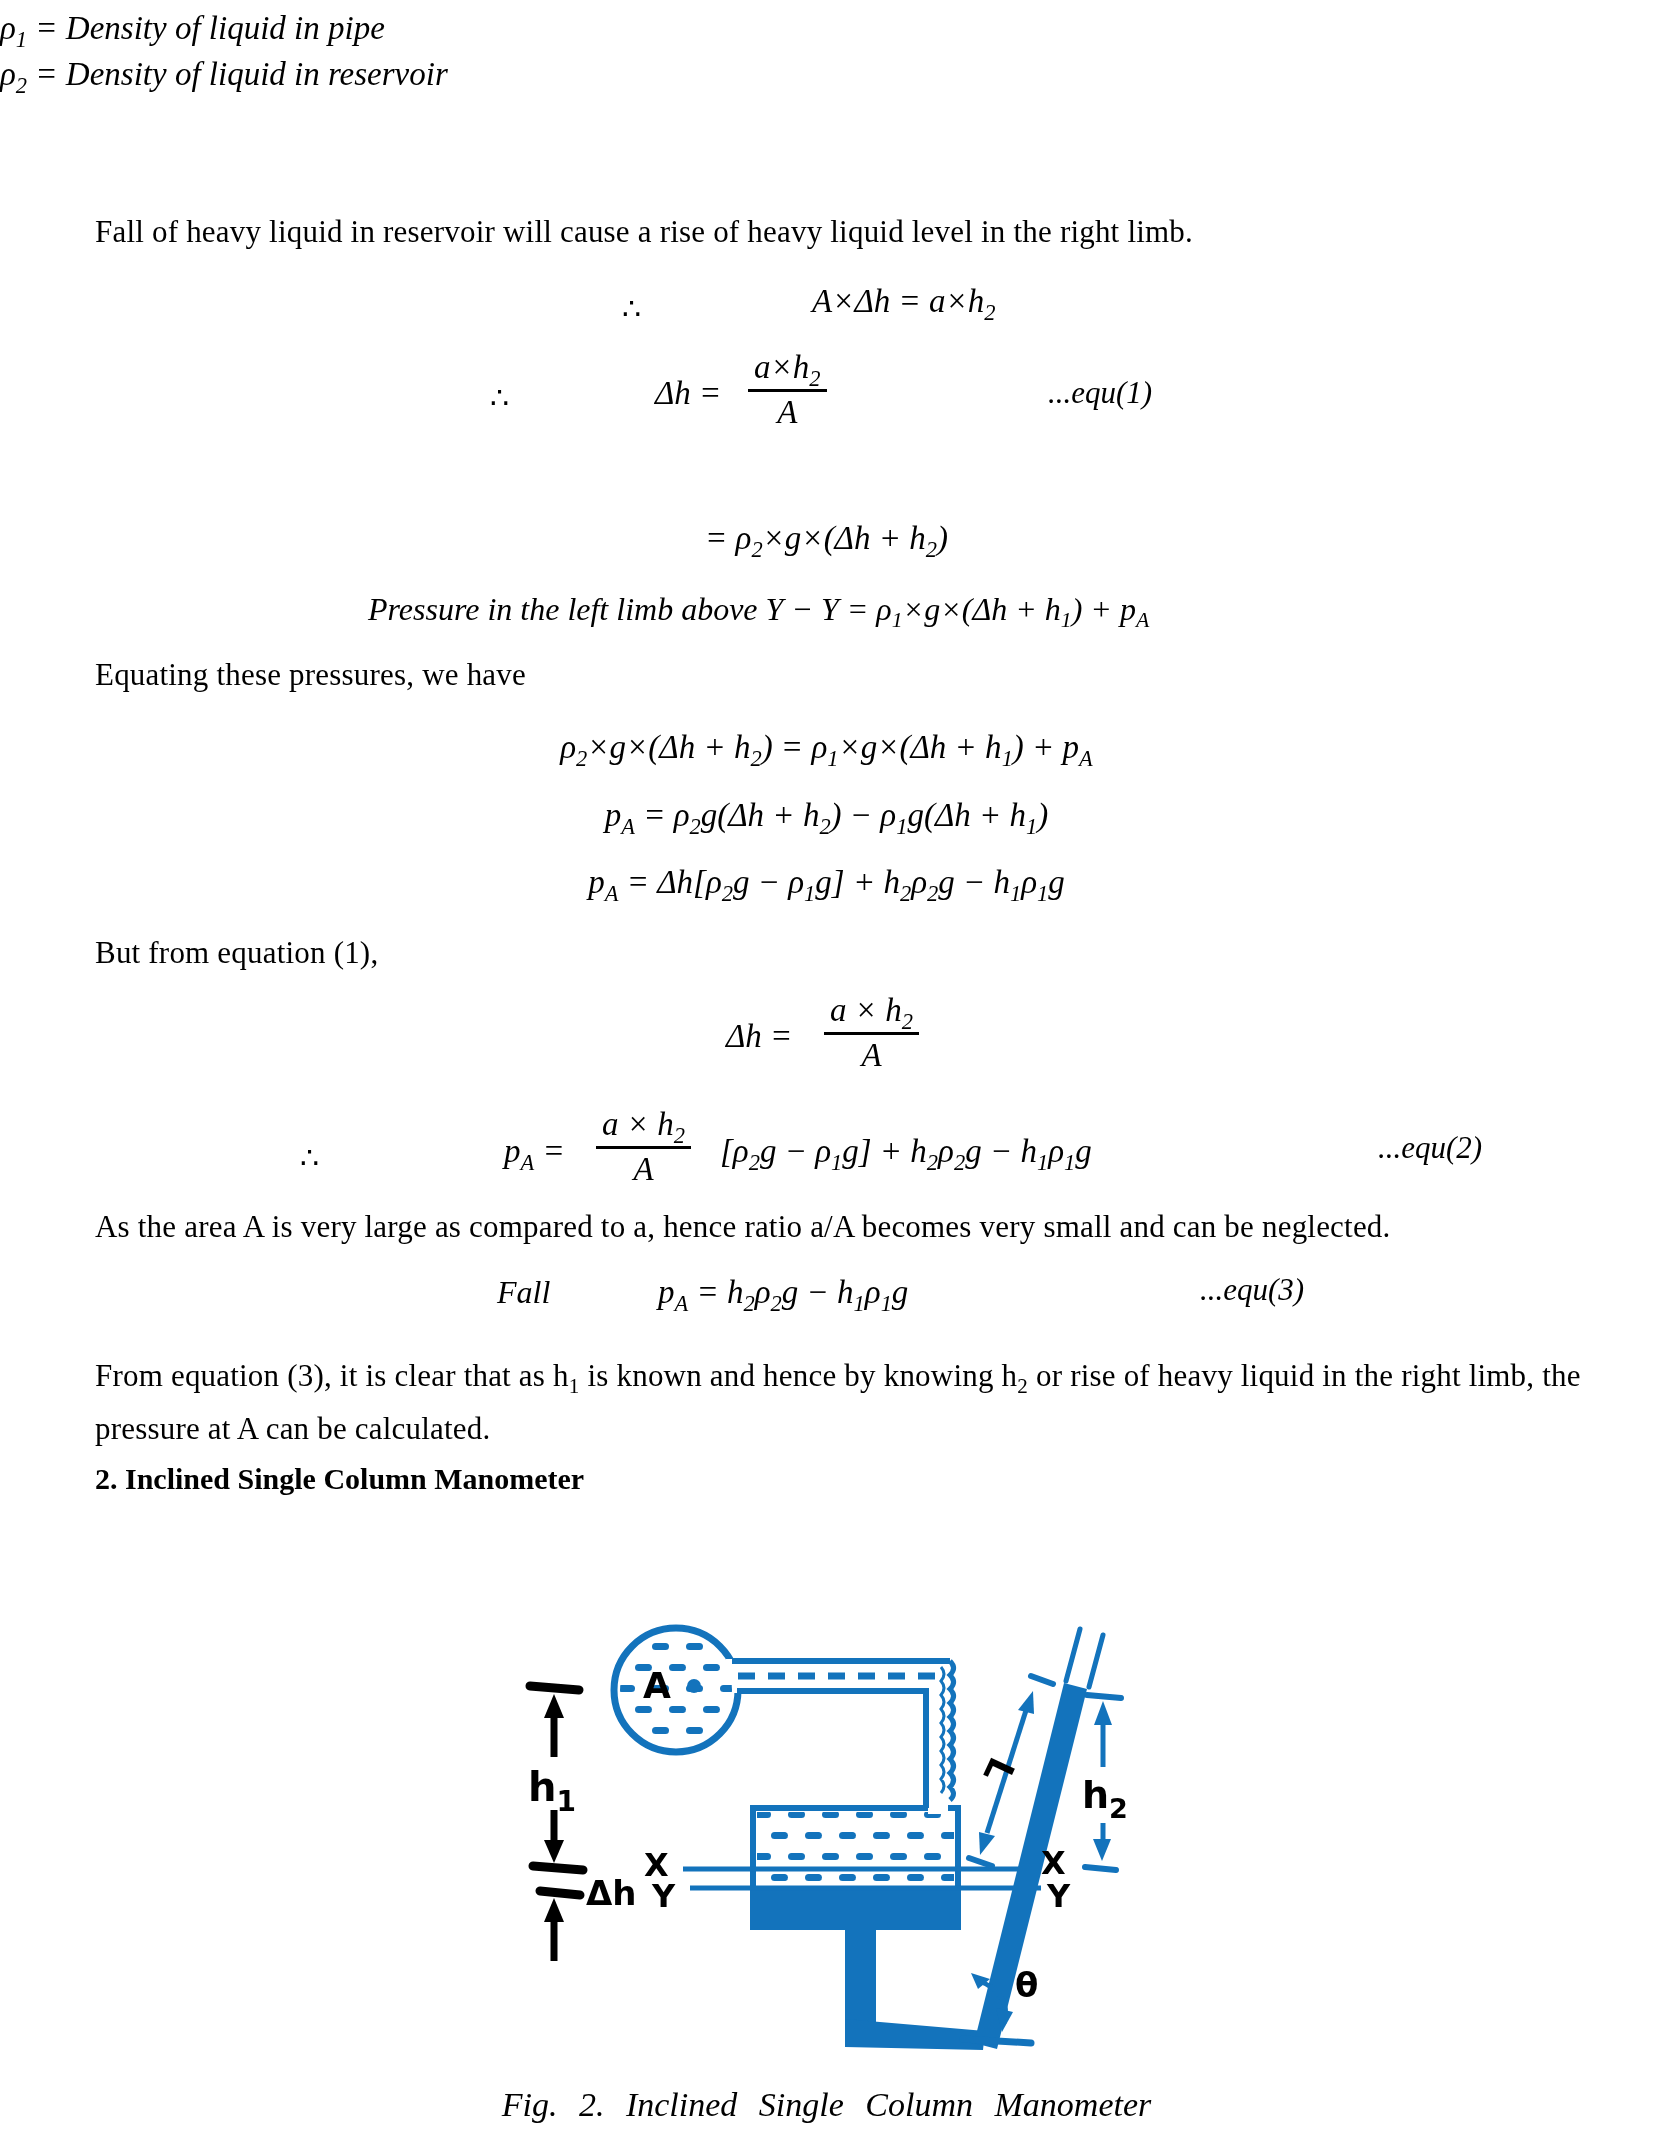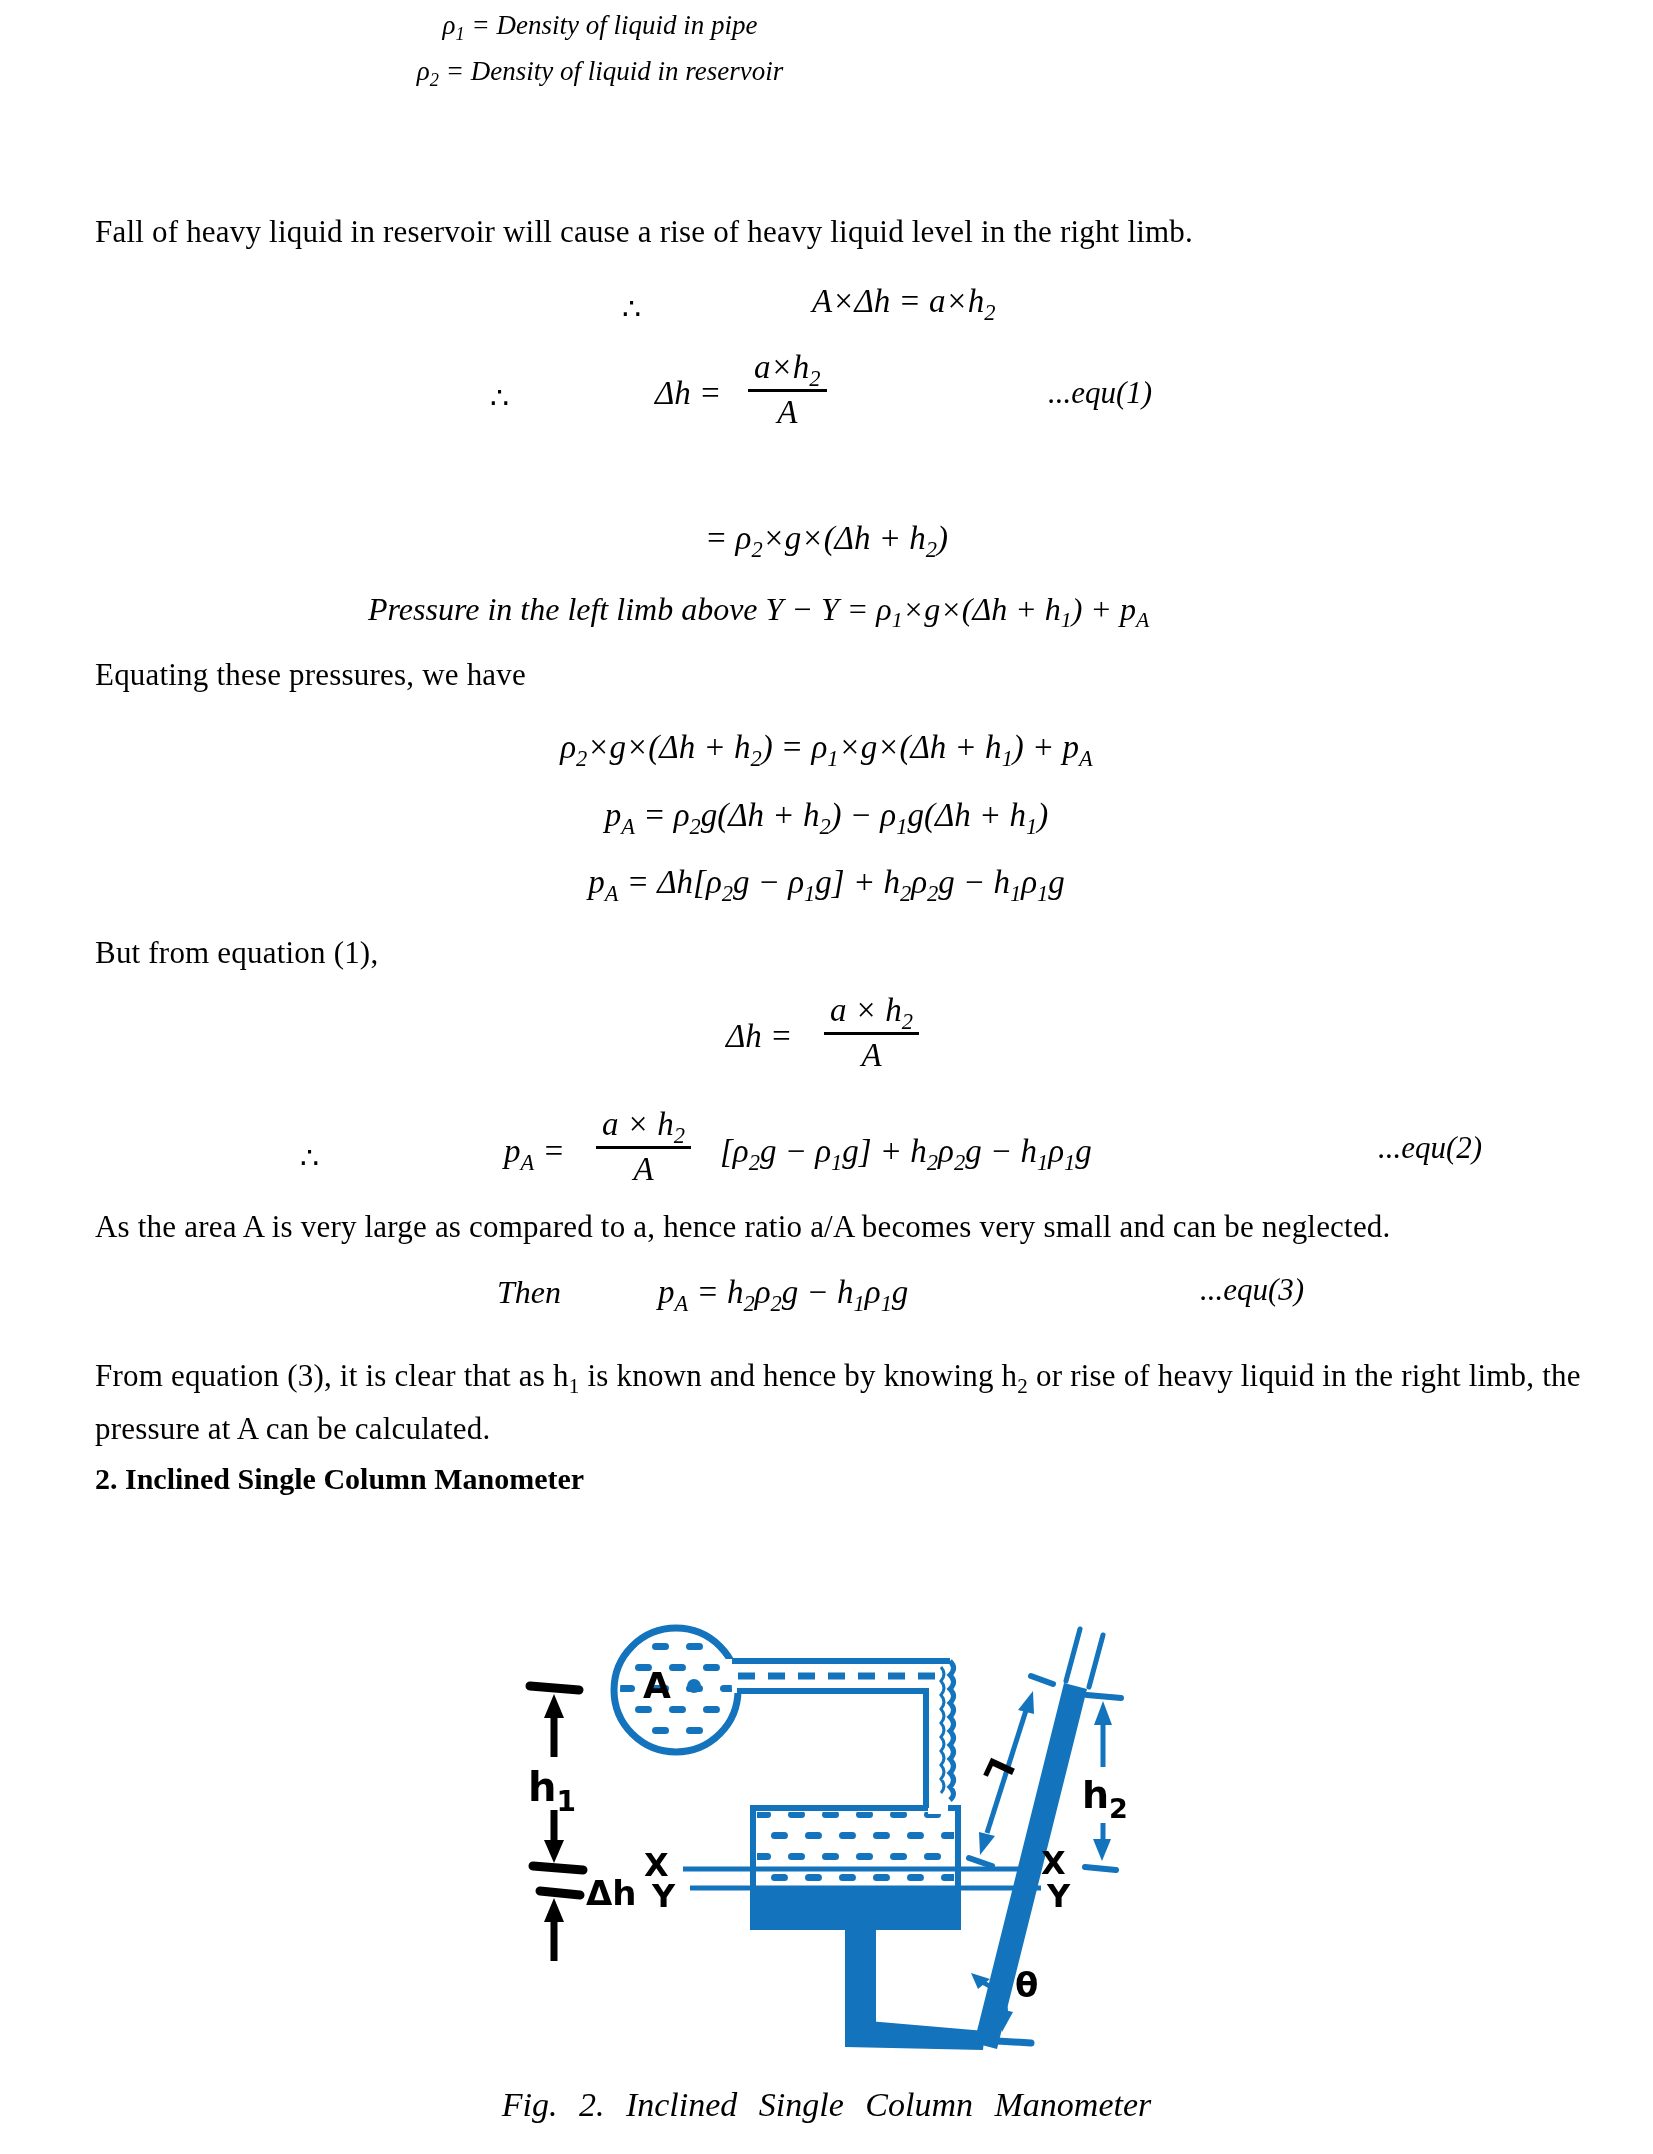--- a/index.html
+++ b/index.html
@@ -2,21 +2,21 @@
 <html style="--fig-blue: #1373bc;"><head>
 <meta charset="utf-8">
 <style>
   :root { --fig-blue:#1373bc; }
   html,body { margin:0; padding:0; background:#ffffff; }
   .page {
     position:relative; width:1653px; height:2154px; background:#fff;
     font-family:"Liberation Serif", serif; color:#000; overflow:hidden;
   }
   .abs { position:absolute; }
-  .def { left:0; width:1200px; text-align:center; font-style:italic; font-size:27px; }
+  .def { left:0; width:1200px; text-align:left; font-style:italic; font-size:33px; }
   .para { left:95px; font-size:31px; letter-spacing:0.2px; }
   .math { font-style:italic; font-size:33px; white-space:nowrap; }
   .center-row { left:0; width:1653px; text-align:center; }
   .therefore { font-size:30px; font-style:normal; }
   .equlabel { font-style:italic; font-size:31px; }
   sub { font-size:68%; line-height:0; }
   .frac { display:inline-block; text-align:center; vertical-align:middle; }
   .frac .num { display:block; padding:0 6px 3px 6px; border-bottom:3px solid #000; }
   .frac .den { display:block; padding-top:2px; }
   .heading { left:95px; font-size:30px; font-weight:bold; }
@@ -72,21 +72,21 @@
   <div class="abs math" style="left:504px; top:1133px;">p<sub>A</sub> =</div>
   <div class="abs math frac" style="left:596px; top:1106px;">
     <span class="num">a × h<sub>2</sub></span>
     <span class="den">A</span>
   </div>
   <div class="abs math" style="left:720px; top:1133px;">[ρ<sub>2</sub>g − ρ<sub>1</sub>g] + h<sub>2</sub>ρ<sub>2</sub>g − h<sub>1</sub>ρ<sub>1</sub>g</div>
   <div class="abs equlabel" style="left:1378px; top:1130px;">...equ(2)</div>
 
   <div class="abs para" style="top:1209px;">As the area A is very large as compared to a, hence ratio a/A becomes very small and can be neglected.</div>
 
-  <div class="abs math" style="left:497px; top:1274px; font-size:32px;">Then</div>
+  <div class="abs math" style="left:497px; top:1274px; font-size:32px;">Fall</div>
   <div class="abs math" style="left:658px; top:1274px;">p<sub>A</sub> = h<sub>2</sub>ρ<sub>2</sub>g − h<sub>1</sub>ρ<sub>1</sub>g</div>
   <div class="abs equlabel" style="left:1200px; top:1272px;">...equ(3)</div>
 
   <div class="abs para" style="top:1349px; width:1500px; line-height:1.72;">From equation (3), it is clear that as h<sub>1</sub> is known and hence by knowing h<sub>2</sub> or rise of heavy liquid in the right limb, the pressure at A can be calculated.</div>
 
   <div class="abs heading" style="top:1462px;">2. Inclined Single Column Manometer</div>
 
   <svg class="abs" style="left:480px; top:1595px;" width="760" height="480" viewBox="0 0 760 480">
     <defs>
       <pattern id="dash" patternUnits="userSpaceOnUse" width="34" height="42">

